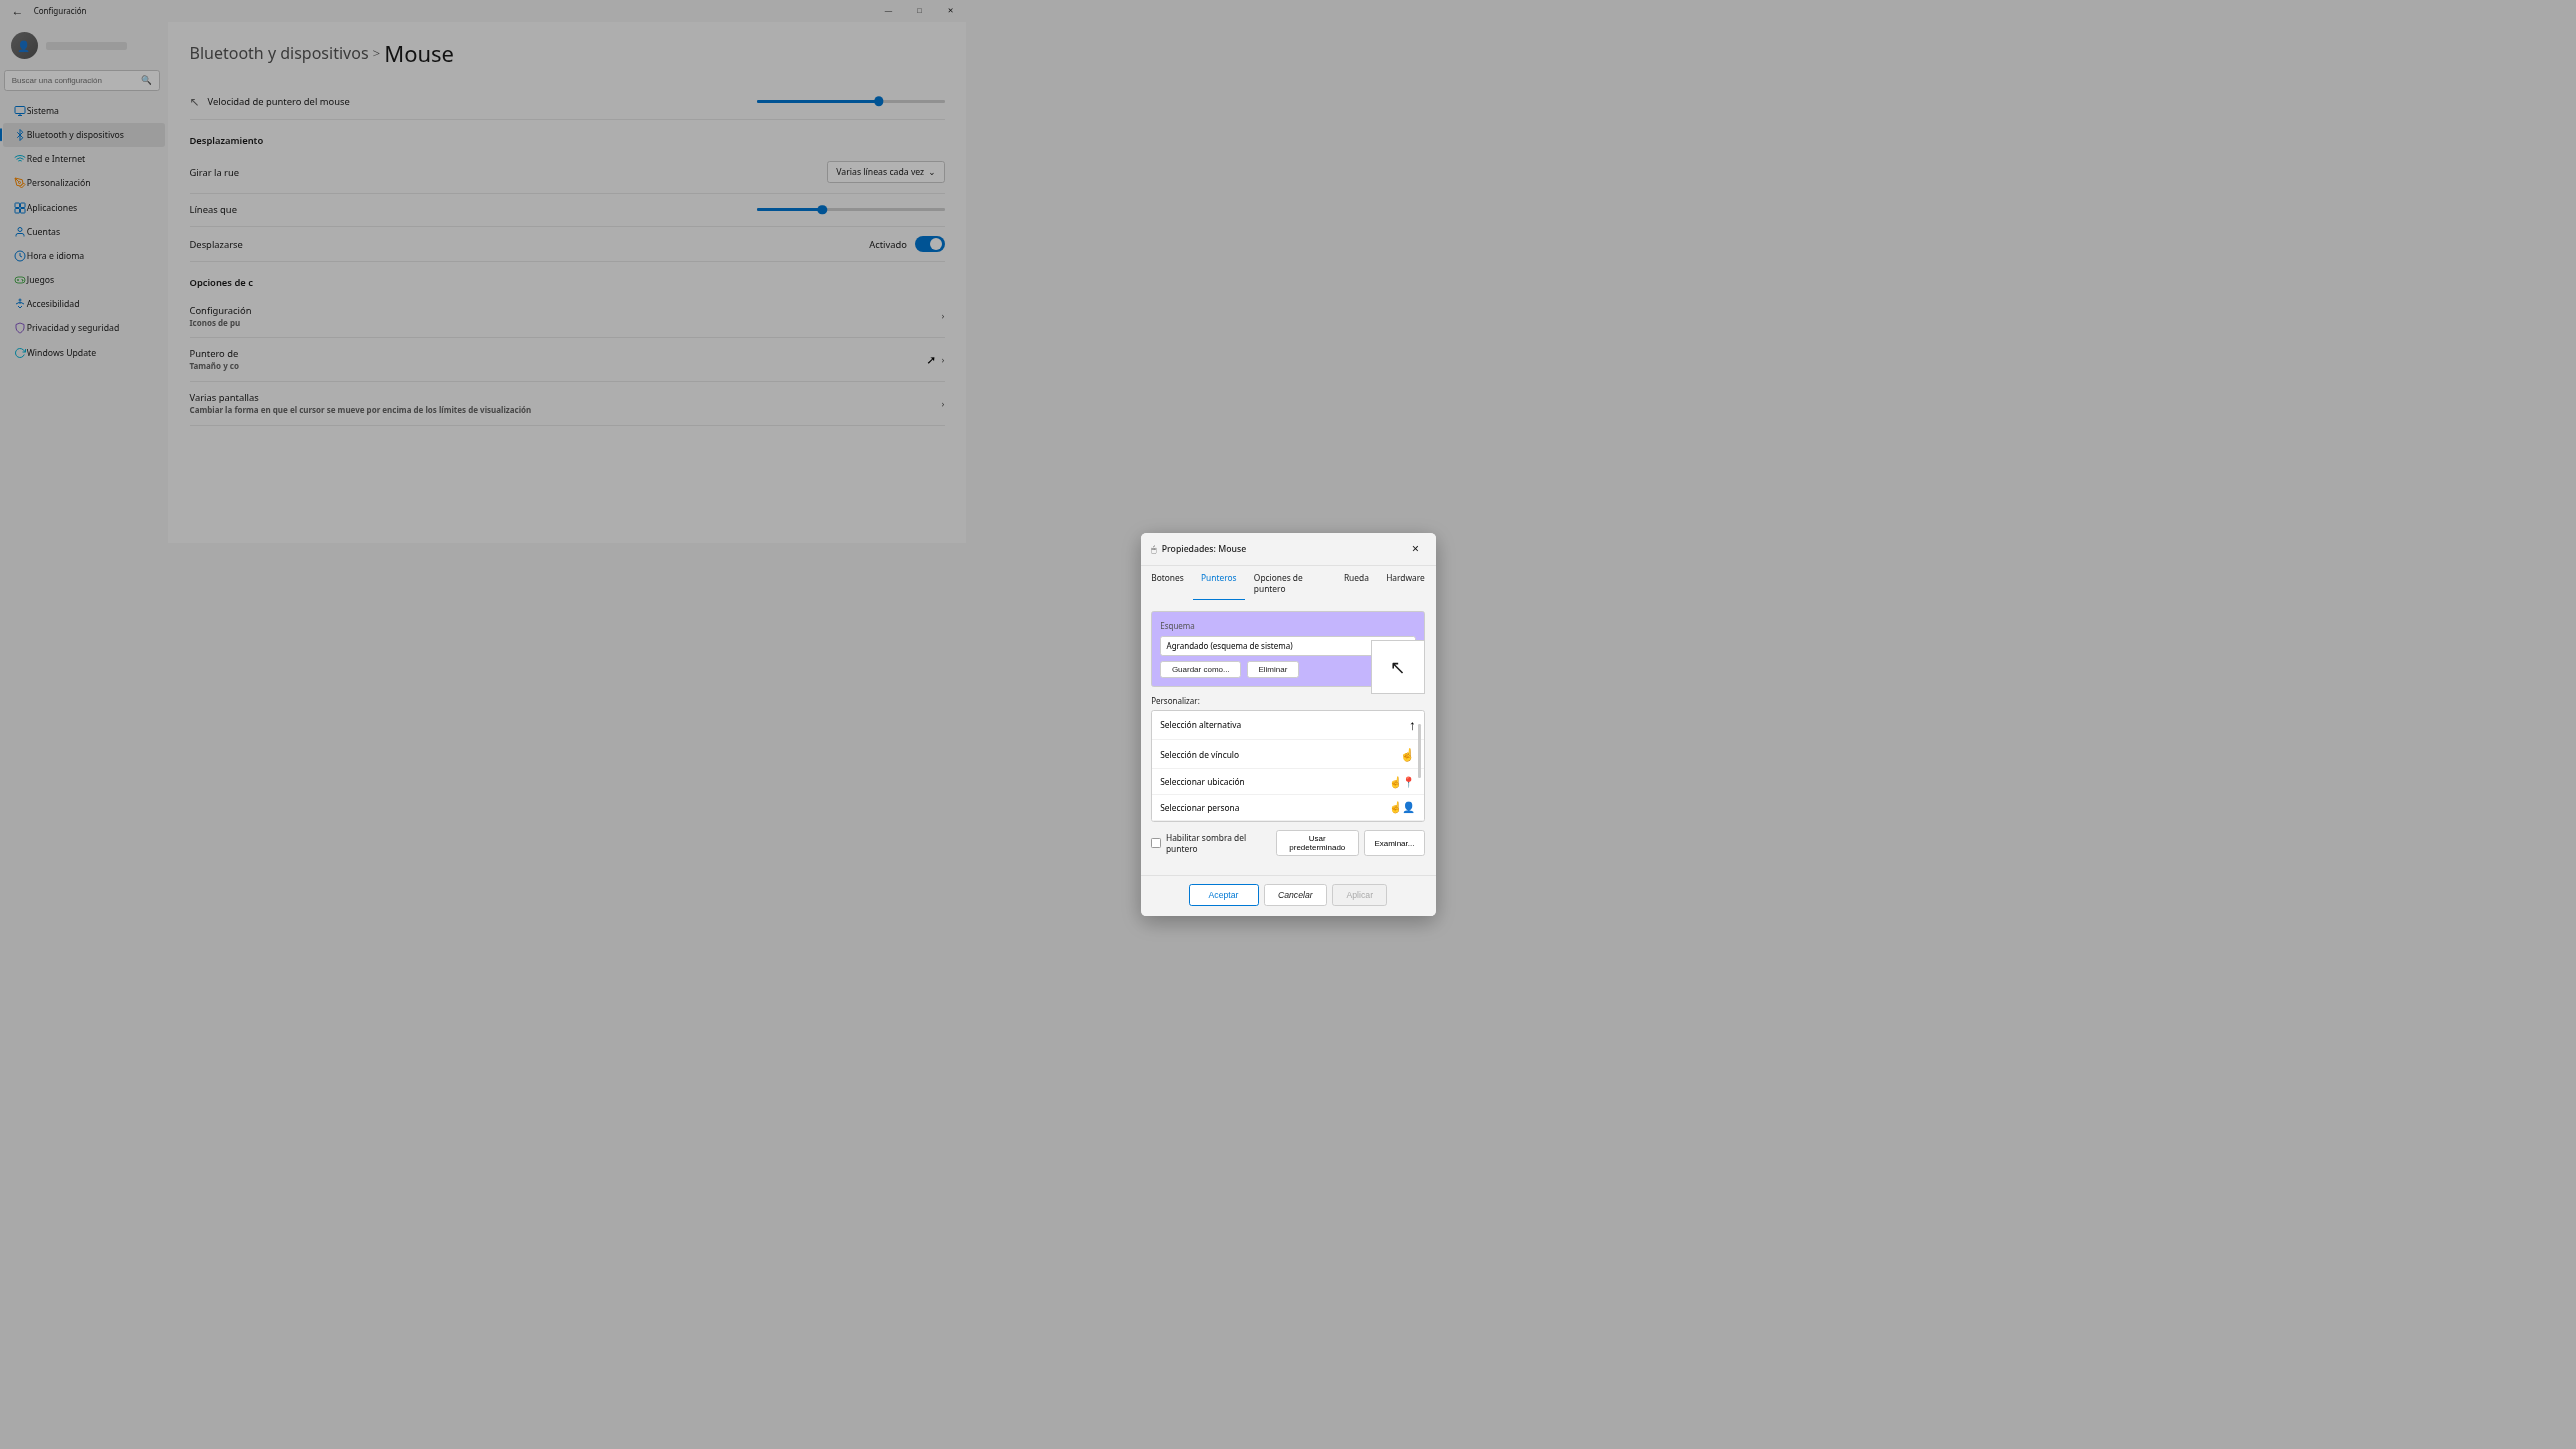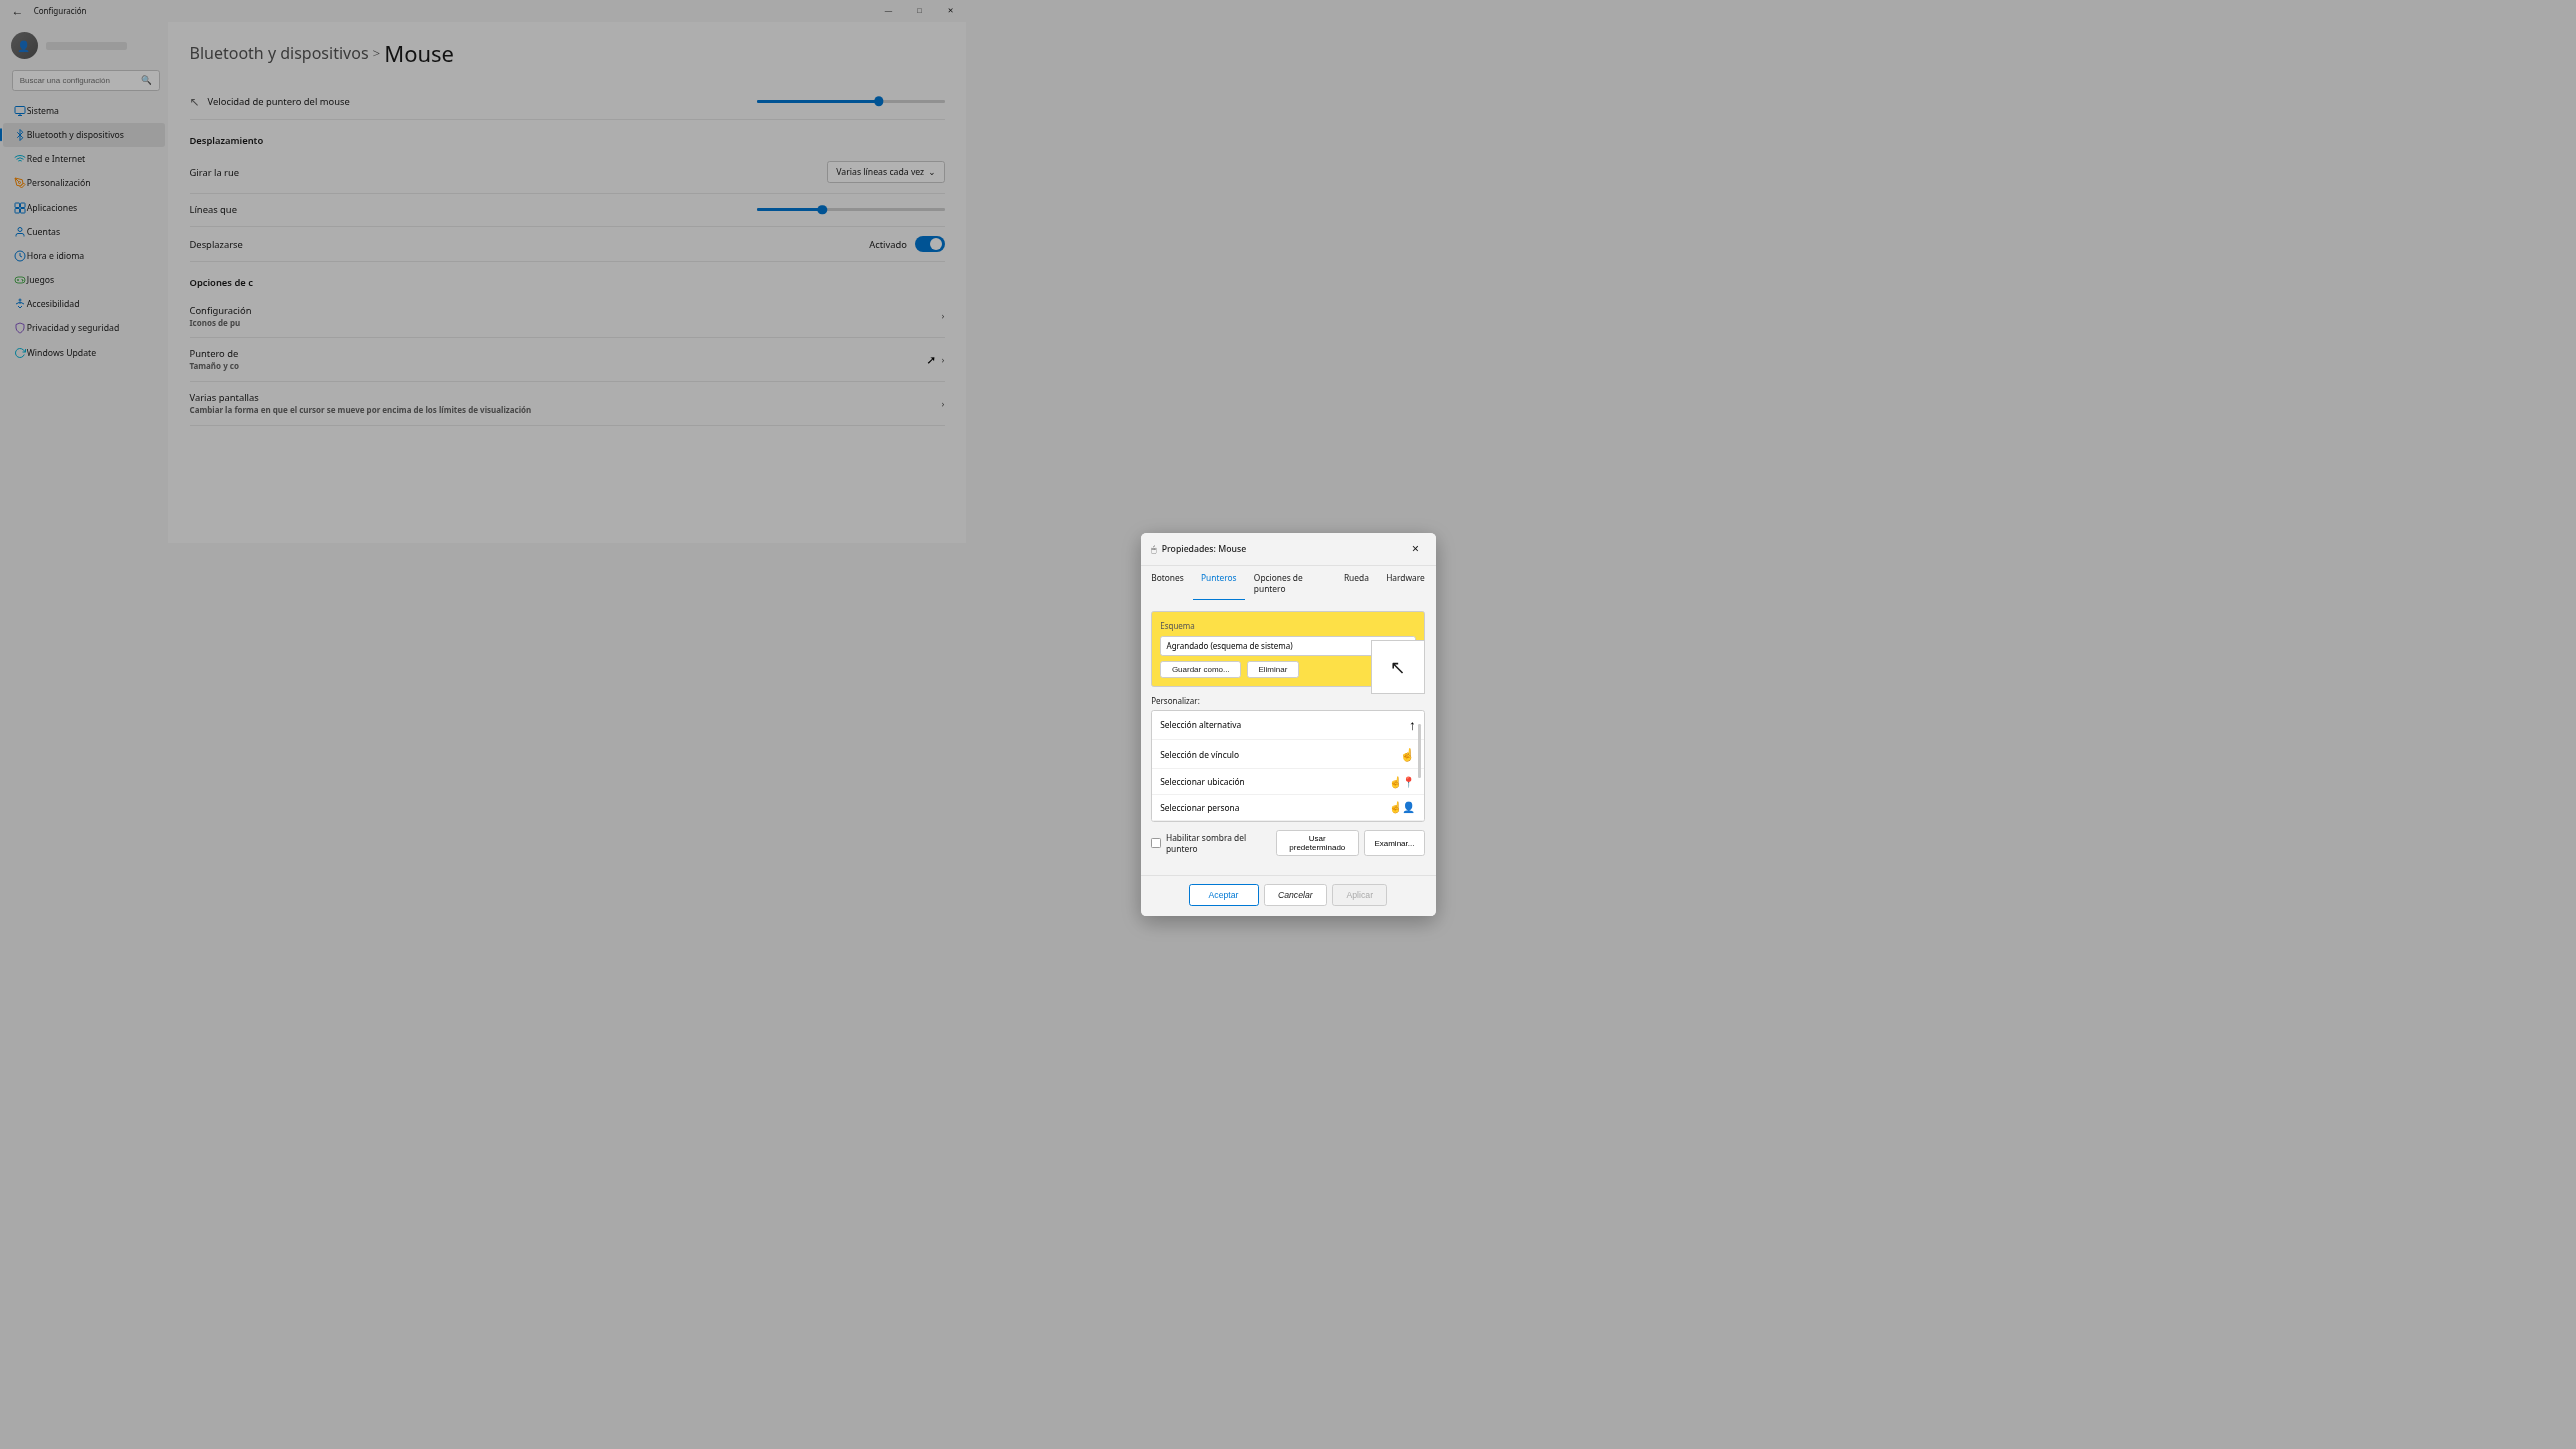--- a/index.html
+++ b/index.html
@@ -91,21 +91,21 @@
     }
     .sidebar-username {
       font-size: 8px;
       color: #333;
       background: #ddd;
       height: 8px;
       width: 81px;
       border-radius: 2px;
     }
     .sidebar-search {
-      margin: 0 8px 8px 12px;
+      margin: 0 8px 8px 4px;
       display: flex;
       background: white;
       border: 0.7px solid #ccc;
       border-radius: 2.7px;
       padding: 3.4px 6.7px;
       gap: 5.4px;
     }
     .sidebar-search input {
       border: none;
       outline: none;
@@ -357,21 +357,21 @@
 
     
     .modal-body {
       padding: 10.7px;
       background: #f3f3f3;
     }
 
     
     .schema-section {
       border: 0.7px solid #ccc;
-      background: #fde047;
+      background: #c4b5fd;
       border-radius: 2.7px;
       padding: 8px;
       margin-bottom: 8px;
     }
     .schema-label {
       font-size: 8px;
       color: #555;
       margin-bottom: 5.4px;
     }
     .schema-row {

